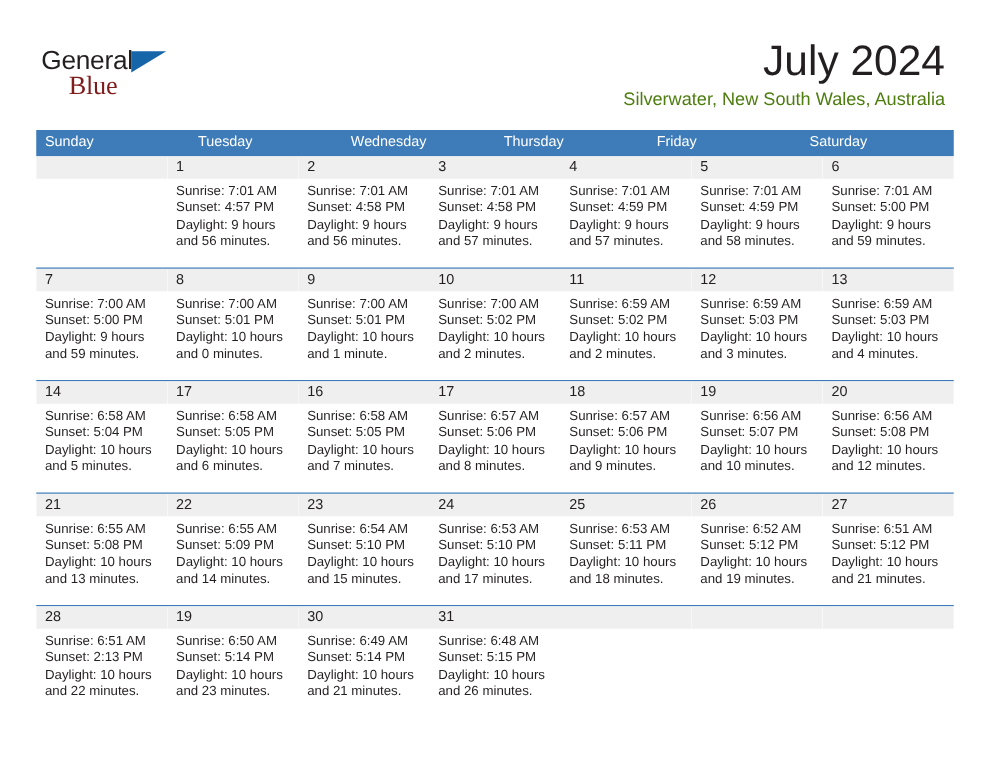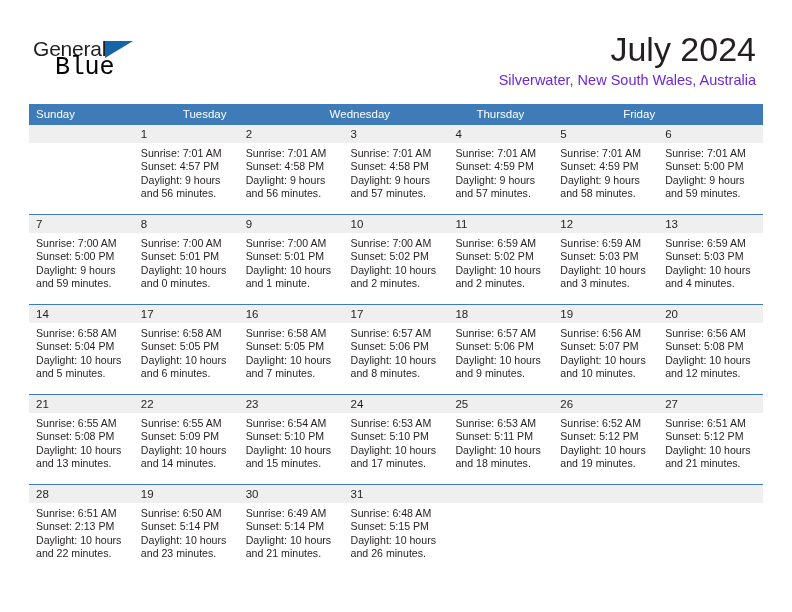--- a/index.html
+++ b/index.html
@@ -45,25 +45,25 @@
     font-size: 21px;
     letter-spacing: -0.2px;
     color: #231f20;
     line-height: 22px;
     font-family: "Liberation Sans", sans-serif;
   }
   .brand-blue {
     position: absolute;
     left: 22px;
     top: 19px;
-    font-size: 25px;
+    font-size: 21px;
     letter-spacing: -0.2px;
-    color: #000000;
+    color: #7f1d1d;
     line-height: 22px;
-    font-family: Liberation Mono, monospace;
+    font-family: Liberation Serif, serif;
   }
   .brand-triangle {
     position: absolute;
     left: 72px;
     top: 3px;
     width: 0;
     height: 0;
     border-left: 28px solid #1565a8;
     border-bottom: 17px solid transparent;
   }
@@ -76,21 +76,21 @@
   }
   .cal-title {
     font-size: 34px;
     color: #231f20;
     line-height: 32px;
     white-space: nowrap;
   }
   .cal-subtitle {
     margin-top: 6px;
     font-size: 14.5px;
-    color: #6d28d9;
+    color: #4d7c0f;
     line-height: 18px;
     white-space: nowrap;
   }
 
   
   .calendar {
     position: absolute;
     left: 29px;
     top: 104px;
     width: 734px;
@@ -173,20 +173,21 @@
   </div>
 
   <div class="calendar">
 
     <div class="weekhead">
       <div class="cell">Sunday</div>
       <div class="cell">Tuesday</div>
       <div class="cell">Wednesday</div>
       <div class="cell">Thursday</div>
       <div class="cell">Friday</div>
+      <div class="cell">Saturday</div>
     </div>
 
     <div class="week first">
       <div class="daycell empty">
         <div class="daynum-band">
             <span class="daynum"></span>
           </div>
         <div class="details">
           <div class="line"></div>
           <div class="line"></div>

